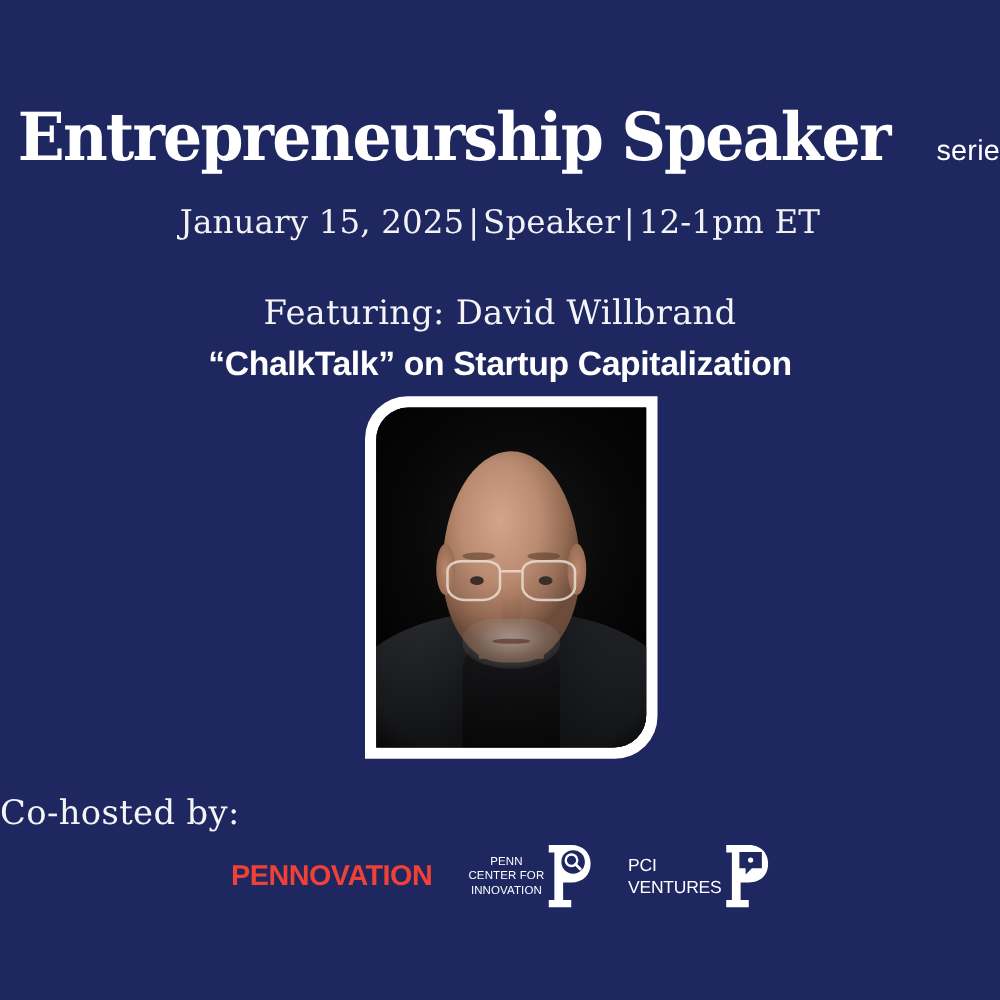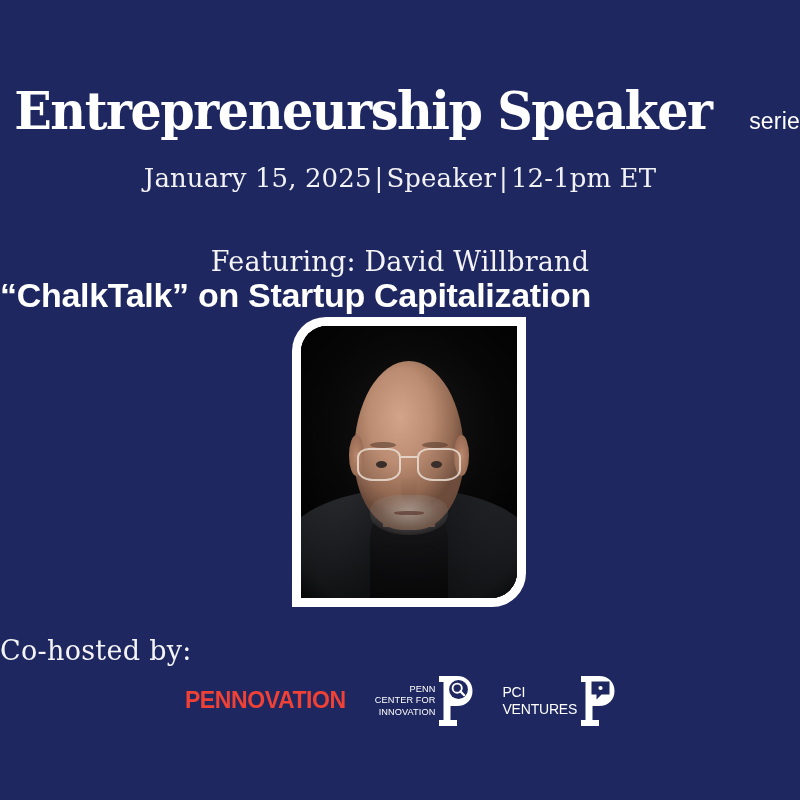--- a/index.html
+++ b/index.html
@@ -62,28 +62,28 @@
   .featuring{
     position:absolute;
     left:0; right:0; top:235px;
     text-align:center;
     font-family:"DejaVu Serif", serif;
     font-weight:400;
     font-size:27px;
     color:#f4f4f7;
     letter-spacing:0.2px;
     white-space:nowrap;
-    margin-top:11px;
   }
   .talk-title{
     position:absolute;
     left:0; right:0; top:276px;
+    text-align:center;
     font-family:"Liberation Sans", sans-serif;
     font-weight:700;
-    font-size:34px;
+    font-size:27px;
     color:#ffffff;
     letter-spacing:-0.3px;
     white-space:nowrap;
   }
 
   
   .photo-frame{
     position:absolute;
     left:292px; top:317px;
     width:234px; height:290px;
@@ -214,21 +214,21 @@
     display:flex;
     align-items:center;
     gap:2px;
   }
   .pci-words{
     font-family:"Liberation Sans", sans-serif;
     font-size:9.2px;
     line-height:1.22;
     letter-spacing:0.1px;
     color:#ffffff;
-    text-align:right;
+    text-align:center;
     text-transform:uppercase;
   }
   .pciv-words{
     font-family:"Liberation Sans", sans-serif;
     font-size:14px;
     line-height:1.18;
     letter-spacing:-0.2px;
     color:#ffffff;
     text-align:left;
     text-transform:uppercase;

